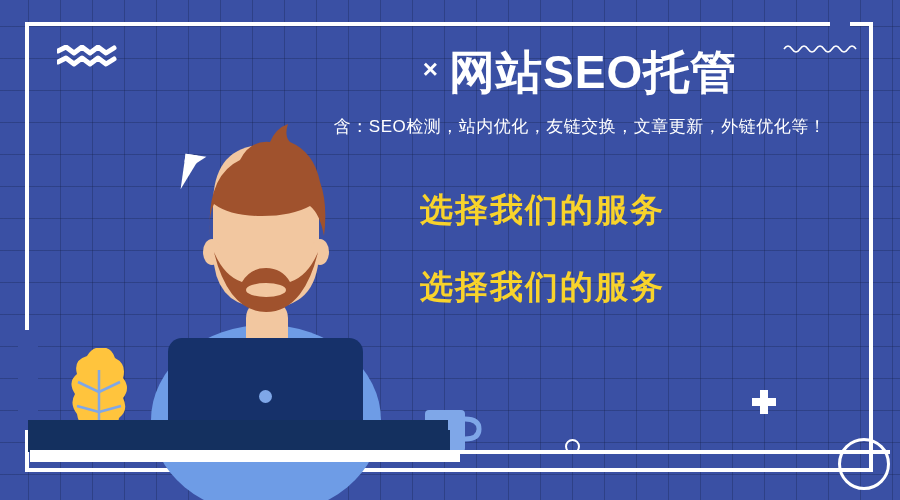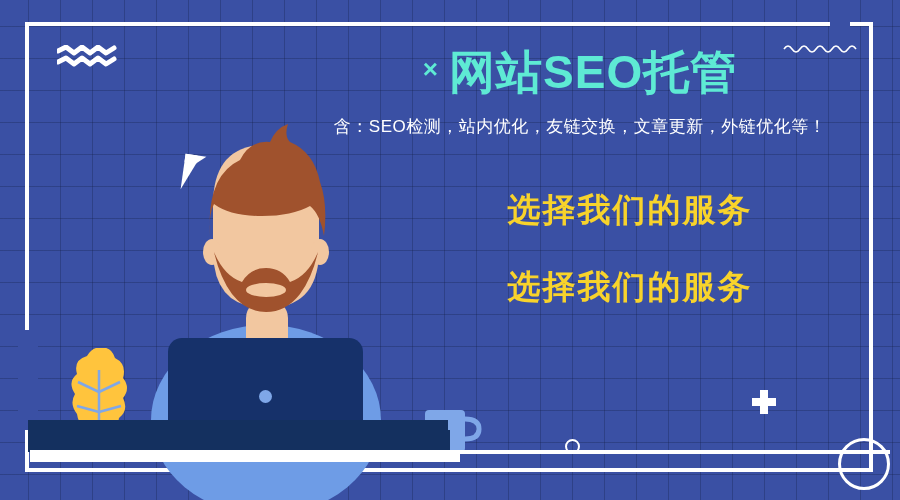--- a/index.html
+++ b/index.html
@@ -92,21 +92,21 @@
     box-sizing: border-box;
   }
   
   .headline-wrap {
     position: absolute;
     left: 300px; top: 46px;
     width: 560px;
     text-align: center;
   }
   .headline {
-    color: #5eead4;
+    color: #ffffff;
     font-size: 46px;
     font-weight: bold;
     letter-spacing: 1px;
     line-height: 1.15;
     white-space: nowrap;
   }
   .headline .x-mark {
     font-size: 26px;
     font-weight: bold;
     vertical-align: 10px;
@@ -119,21 +119,21 @@
     margin-top: 16px;
     letter-spacing: 0.5px;
     white-space: nowrap;
     text-align: center;
   }
   
   .points {
     position: absolute;
     left: 420px; top: 188px;
     width: 420px;
-    text-align: center;
+    text-align: left;
   }
   .point-line {
     color: #F8D32B;
     font-size: 33px;
     font-weight: bold;
     letter-spacing: 2px;
     margin-bottom: 32px;
     white-space: nowrap;
   }
   .point-line:last-child { margin-bottom: 0; }

